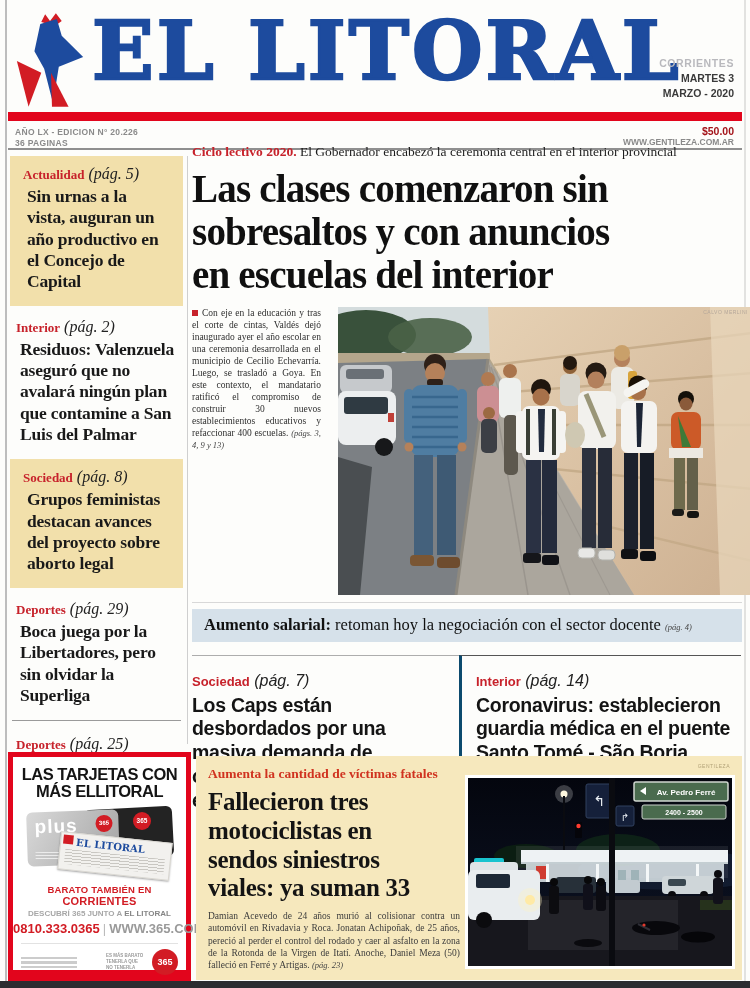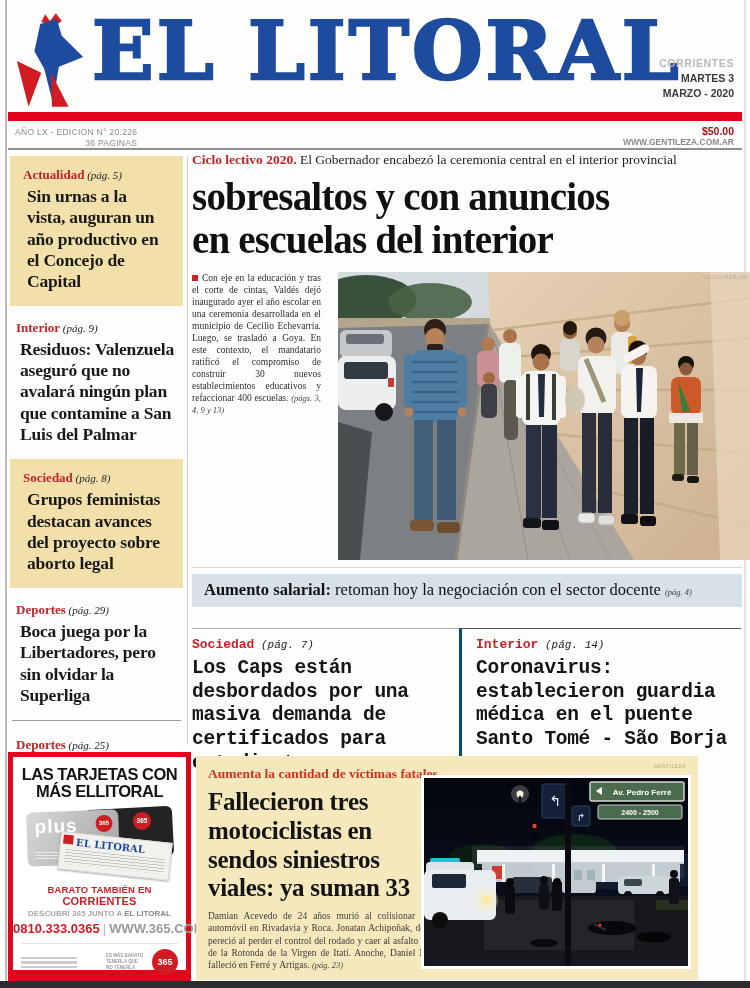--- a/index.html
+++ b/index.html
@@ -18,60 +18,60 @@
   .mast-title {
     position:absolute; left:92px; top:10px; width:560px;
     font-family:"DejaVu Serif", serif; font-weight:bold;
     font-size:81px; line-height:1; color:#1d4b9e; letter-spacing:3px;
     -webkit-text-stroke:2.5px #1d4b9e; white-space:nowrap;
   }
   .date-block { position:absolute; right:16px; top:56px; text-align:right;
     font-size:10.5px; font-weight:bold; color:#3a3a3a; line-height:15px; }
   .date-city { color:#b9b9bd; letter-spacing:0.6px; }
   .red-bar { position:absolute; left:8px; top:112px; width:734px; height:9px; background:#e2051c; }
-  .info-left { position:absolute; left:15px; top:127px; font-size:8.5px; font-weight:normal;
-    color:#8a8a8a; line-height:11px; letter-spacing:0.3px;text-align:right; }
+  .info-left { position:absolute; left:15px; top:127px; font-size:8.5px; font-weight:bold;
+    color:#8a8a8a; line-height:11px; letter-spacing:0.3px; }
   .info-right { position:absolute; right:16px; top:126px; text-align:right; line-height:11px; }
   .price { font-size:10.5px; font-weight:bold; color:#a31319; }
   .website { font-size:8.5px; font-weight:bold; color:#8a8a8a; }
   .head-rule { position:absolute; left:8px; top:148px; width:734px; height:2px; background:#8f8f8f; }
   .col-divider { position:absolute; left:187px; top:156px; width:1px; height:588px; background:#cfcfcf; }
 
   
   .sidebar { position:absolute; left:10px; top:156px; width:173px; font-family:"Liberation Serif", serif; }
   .sb-item { padding:4px 4px 8px 6px; margin-bottom:6px; }
   .sb-item.highlight { background:#f2e0ab; padding:9px 10px 13px 13px; margin-bottom:8px; }
   .sec-name { color:#c7222b; font-weight:bold; font-size:13px; }
-  .sec-page { color:#222; font-style:italic; font-size:11px; }
+  .sec-page { color:#222; font-style:italic; font-size:16px; }
   .sb-head { margin:3px 4px 0; font-size:17.5px; line-height:1.22; color:#191919;
     font-weight:bold; letter-spacing:-0.2px; }
   .sb-sep { border:0; border-top:1.5px solid #9a9a9a; margin:4px 2px 10px; }
 
   
-  .main-col { position:absolute; left:192px; top:152px; width:550px; }
+  .main-col { position:absolute; left:192px; top:144px; width:550px; }
   .kicker { margin:0 0 8px; font-family:"Liberation Serif", serif; font-size:13.5px; color:#1d1d1d; }
   .kicker-tag { color:#c7222b; font-weight:bold; }
   .headline { margin:0; font-family:"Liberation Serif", serif; font-weight:bold;
     font-size:39px; line-height:1.1; color:#101010; letter-spacing:-0.8px; }
   .hl { display:block; }
   .lead-row { display:flex; gap:17px; margin-top:10px; }
   .lead-left { width:129px; flex:none; }
   .lead-body { margin:0; font-family:"Liberation Serif", serif; font-size:9.5px;
     line-height:1.27; text-align:justify; color:#2e2e2e; }
   .sq { display:inline-block; width:6px; height:6px; background:#c7222b; margin-right:4px; }
   .pgref { font-size:8.5px; color:#444; font-style:italic; }
   .quote-box { margin-top:10px; background:#d6e1ea; padding:11px 8px 13px 10px;
     font-family:"Liberation Serif", serif; font-size:16px; line-height:1.3; color:#15202b; }
   .main-photo { position:relative; margin:0; width:414px; height:288px; flex:none; background:#c9c2b6; }
   .credit { position:absolute; top:2px; right:4px; font-size:5px; color:#b5a79a; letter-spacing:0.5px; }
   .rule-light { margin-top:7px; border-top:1px solid #d8d8d8; }
   .salary-strip { margin-top:6px; background:#d6e1ea; padding:6px 12px 7px;
     font-family:"Liberation Serif", serif; font-size:16.5px; color:#111; }
   .two-col { display:flex; margin-top:13px; }
-  .col-story { font-family:Liberation Mono, monospace; padding-top:6px;margin-top:8px; }
+  .col-story { font-family:Liberation Sans, sans-serif; padding-top:16px; }
   .col-story.first { width:268px; border-top:1.5px solid #adadad; padding-right:14px; }
   .col-story.second { width:282px; border-top:1.5px solid #555; border-left:3px solid #0c4a6e;
     padding-left:14px; margin-left:-1px; }
   .col-head { margin:4px 0 0; font-size:19.5px; line-height:1.22; color:#141414;
     font-weight:bold; letter-spacing:-0.3px; }
 
   
   .ad { position:absolute; left:8px; top:752px; width:183px; height:229px;
     border:5px solid #e2051c; border-bottom-width:11px; background:#fff; text-align:center; }
   .ad-title { margin:9px 0 0; font-size:16.5px; line-height:1.04; font-weight:bold;
@@ -106,21 +106,21 @@
   .sep { color:#bbb; margin:0 3px; }
   .url { color:#9a9a9a; font-weight:bold; }
   .ad-foot { display:flex; align-items:center; gap:6px; margin:7px 8px 0; padding-top:5px;
     border-top:1px solid #e2e2e2; }
   .fineprint { flex:1; }
   .fineprint i { display:block; height:2.5px; background:#cccccc; margin:2px 0; width:56px; }
   .slogan { width:40px; font-size:4.5px; color:#9a9a9a; text-align:left; line-height:1.4; font-weight:bold; }
   .badge-big { width:26px; height:26px; font-size:9px; line-height:26px; flex:none; }
 
   
-  .accident { position:absolute; left:196px; top:756px; width:502px; height:224px;
+  .accident { position:absolute; left:196px; top:756px; width:546px; height:224px;
     background:#f6e8bd; padding:10px 12px; }
   .acc-kicker { margin:0; font-family:"Liberation Serif", serif; font-weight:bold;
     font-size:13.5px; color:#d03320; }
   .acc-head { margin:6px 0 0; font-family:"Liberation Serif", serif; font-weight:bold;
     font-size:25px; line-height:1.15; color:#141414; letter-spacing:-0.3px; }
   .acc-body { margin:7px 0 0; width:252px; font-family:"Liberation Serif", serif;
     font-size:9.5px; line-height:1.3; text-align:justify; color:#3c3c3c; }
   .night-photo { position:absolute; top:19px; right:7px; width:270px; height:194px;
     border:3px solid #fff; background:#070a16; margin:0; }
   .credit-acc { position:absolute; top:7px; right:12px; font-size:5px; color:#b3a379; letter-spacing:0.5px; }
@@ -161,21 +161,21 @@
   <aside class="sidebar">
     <section class="sb-item highlight">
       <div>
         <span class="sec-name">Actualidad</span><span class="sec-page"> (pág. 5)</span>
       </div>
       <h3 class="sb-head">Sin urnas a la vista, auguran un año productivo en el Concejo de Capital</h3>
     </section>
 
     <section class="sb-item">
       <div>
-        <span class="sec-name">Interior</span><span class="sec-page"> (pág. 9)</span>
+        <span class="sec-name">Interior</span><span class="sec-page"> (pág. 2)</span>
       </div>
       <h3 class="sb-head">Residuos: Valenzuela aseguró que no avalará ningún plan que contamine a San Luis del Palmar</h3>
     </section>
 
     <section class="sb-item highlight">
       <div>
         <span class="sec-name">Sociedad</span><span class="sec-page"> (pág. 8)</span>
       </div>
       <h3 class="sb-head">Grupos feministas destacan avances del proyecto sobre aborto legal</h3>
     </section>
@@ -193,20 +193,21 @@
         <span class="sec-name">Deportes</span><span class="sec-page"> (pág. 25)</span>
       </div>
       <h3 class="sb-head"><span>San Martín venció por un doble a </span><i>Comu</i></h3>
     </section>
     <hr class="sb-sep">
   </aside>
 
   <main class="main-col">
     <p class="kicker"><span class="kicker-tag">Ciclo lectivo 2020.</span> <span>El Gobernador encabezó la ceremonia central en el interior provincial</span></p>
     <h1 class="headline">
+      <span class="hl">Las clases comenzaron sin</span>
       <span class="hl">sobresaltos y con anuncios</span>
       <span class="hl">en escuelas del interior</span>
     </h1>
 
     <div class="lead-row">
       <div class="lead-left">
         <p class="lead-body"><span class="sq"></span><span>Con eje en la educación y tras el corte de cintas, Valdés dejó inaugurado ayer el año escolar en una ceremonia desarrollada en el municipio de Cecilio Echevarría. Luego, se trasladó a Goya. En este contexto, el mandatario ratificó el compromiso de construir 30 nuevos establecimientos educativos y refaccionar 400 escuelas.</span> <span class="pgref">(págs. 3, 4, 9 y 13)</span></p>
       </div>
 
       <figure class="main-photo">

